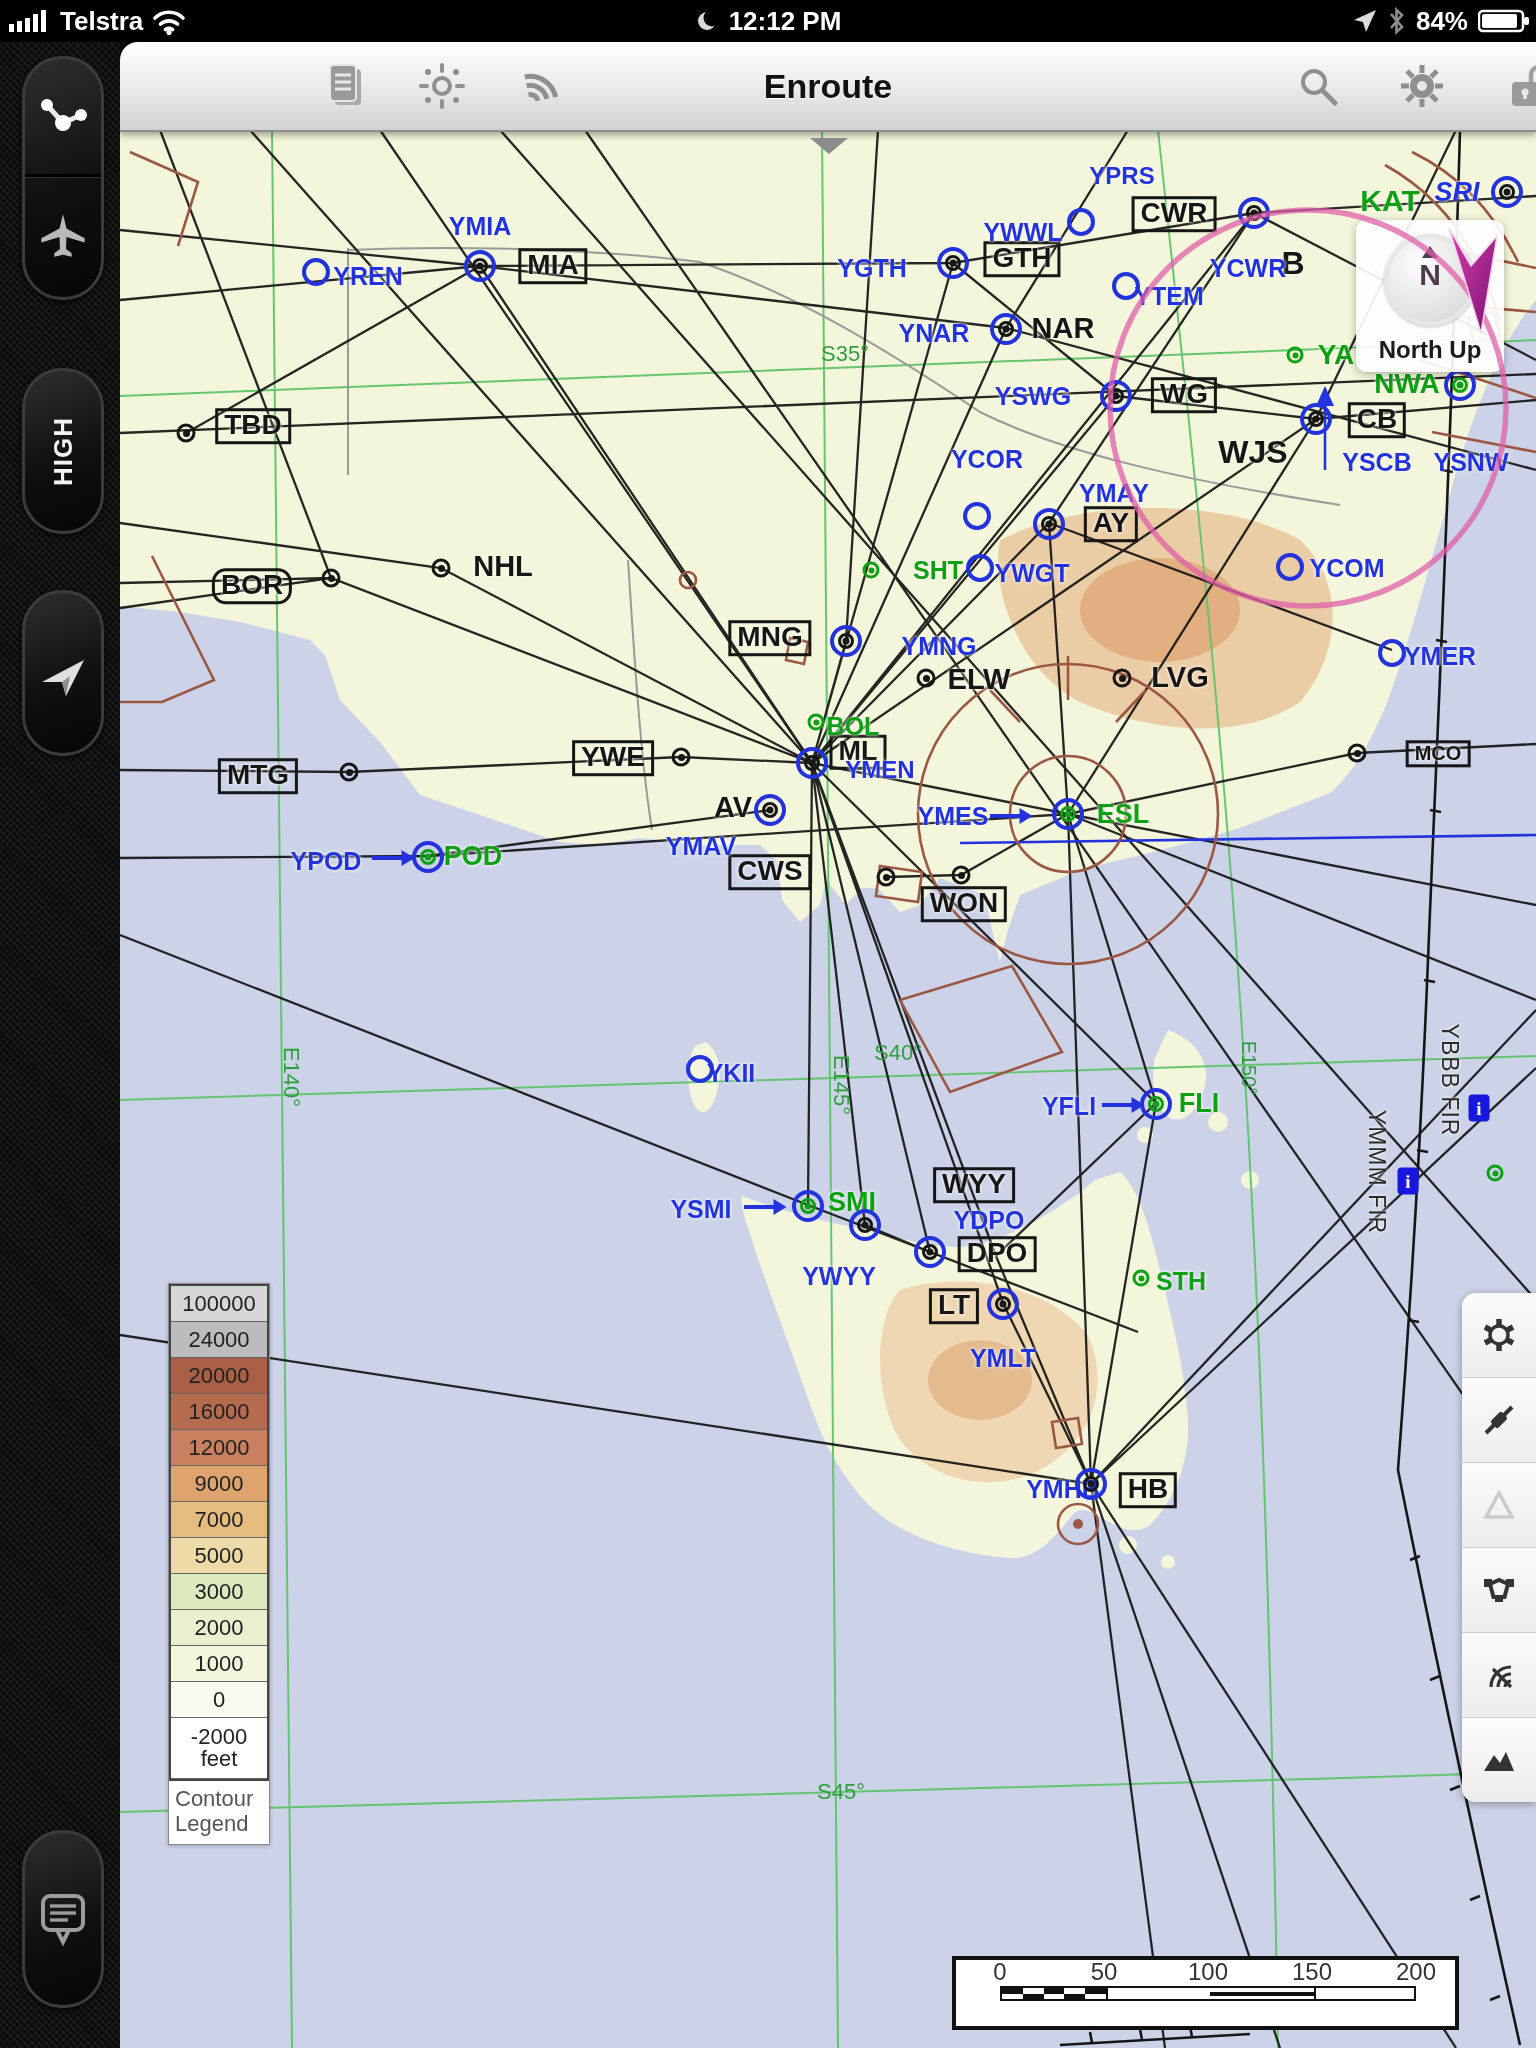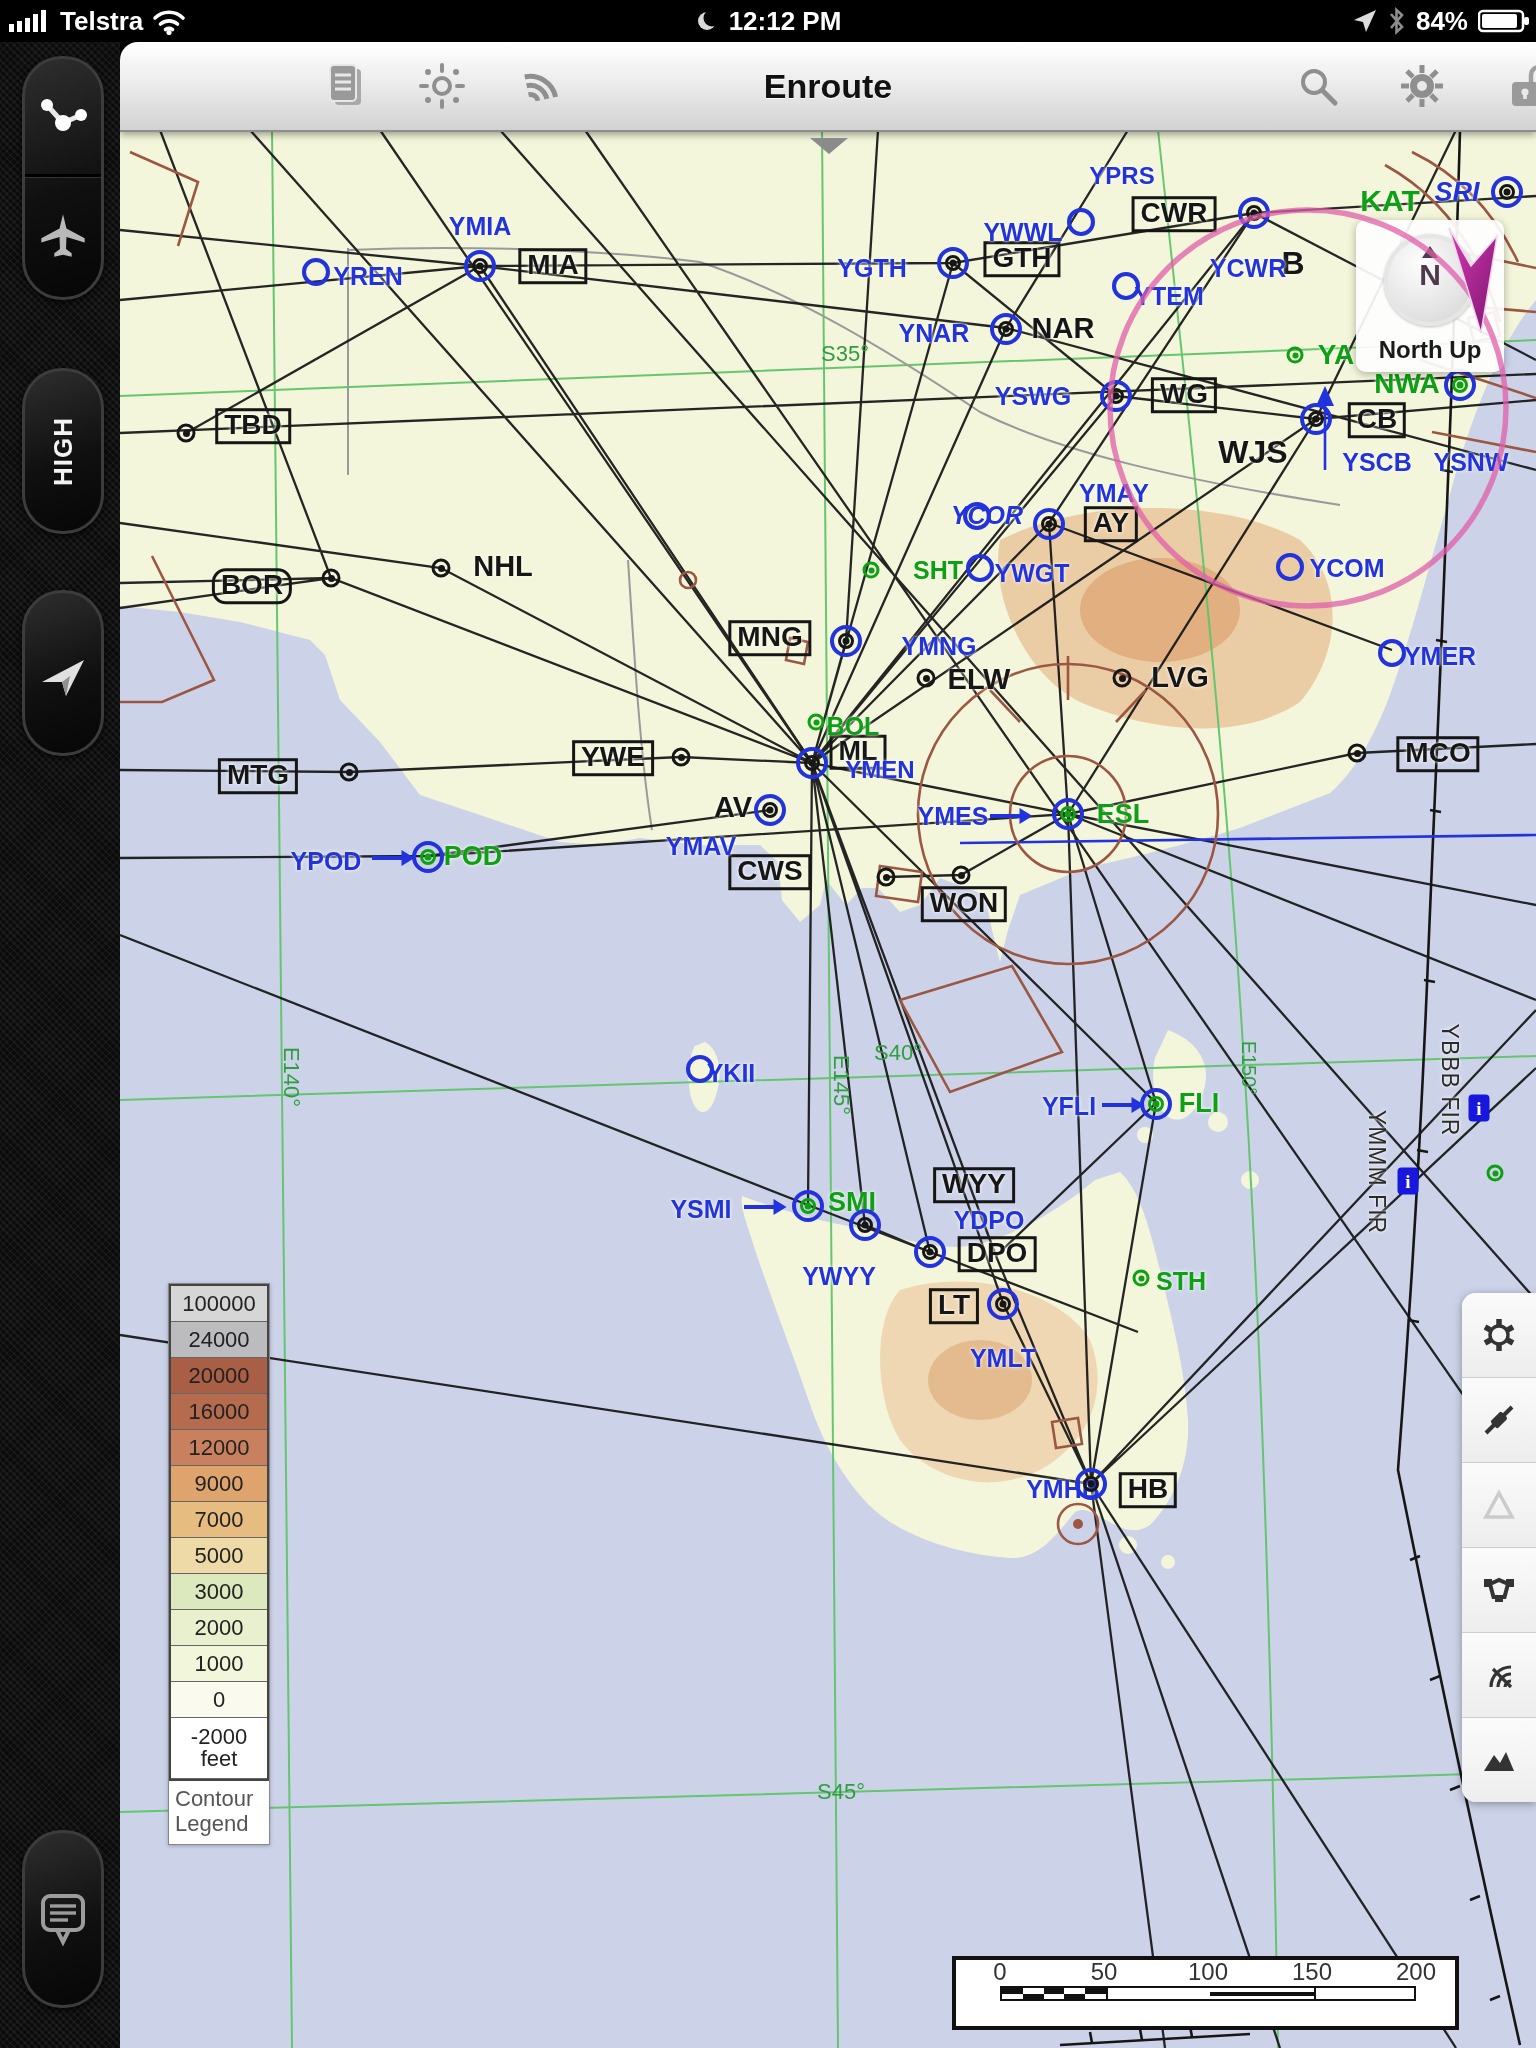--- a/index.html
+++ b/index.html
@@ -289,41 +289,41 @@
             <div class="mlabel black boxed" style="left: 613px; top: 758px; font-size: 28px; transform: translate(-50%, -50%);">YWE</div>
             <div class="mlabel black boxed" style="left: 770px; top: 638px; font-size: 28px; transform: translate(-50%, -50%);">MNG</div>
             <div class="mlabel black boxed" style="left: 858px; top: 752px; font-size: 27px; transform: translate(-50%, -50%);">ML</div>
             <div class="mlabel black boxed" style="left: 770px; top: 872px; font-size: 28px; transform: translate(-50%, -50%);">CWS</div>
             <div class="mlabel black boxed" style="left: 964px; top: 904px; font-size: 28px; transform: translate(-50%, -50%);">WON</div>
             <div class="mlabel black boxed" style="left: 1022px; top: 259px; font-size: 28px; transform: translate(-50%, -50%);">GTH</div>
             <div class="mlabel black boxed" style="left: 1174px; top: 214px; font-size: 28px; transform: translate(-50%, -50%);">CWR</div>
             <div class="mlabel black boxed" style="left: 1184px; top: 395px; font-size: 28px; transform: translate(-50%, -50%);">WG</div>
             <div class="mlabel black boxed" style="left: 1111px; top: 524px; font-size: 28px; transform: translate(-50%, -50%);">AY</div>
             <div class="mlabel black boxed" style="left: 1377px; top: 420px; font-size: 28px; transform: translate(-50%, -50%);">CB</div>
-            <div class="mlabel black boxed" style="left: 1438px; top: 754px; font-size: 28px; transform: translate(-50%, -50%);">MCO</div>
+            <div class="mlabel black boxed" style="left: 1438px; top: 754px; font-size: 20px; transform: translate(-50%, -50%);">MCO</div>
             <div class="mlabel black boxed" style="left: 1148px; top: 1490px; font-size: 28px; transform: translate(-50%, -50%);">HB</div>
             <div class="mlabel black boxed" style="left: 974px; top: 1185px; font-size: 28px; transform: translate(-50%, -50%);">WYY</div>
             <div class="mlabel black boxed" style="left: 997px; top: 1254px; font-size: 28px; transform: translate(-50%, -50%);">DPO</div>
             <div class="mlabel black boxed" style="left: 954px; top: 1306px; font-size: 28px; transform: translate(-50%, -50%);">LT</div>
             <div class="mlabel black" style="left: 503px; top: 567px; font-size: 29px; transform: translate(-50%, -50%);">NHL</div>
             <div class="mlabel black" style="left: 1063px; top: 329px; font-size: 29px; transform: translate(-50%, -50%);">NAR</div>
             <div class="mlabel black" style="left: 979px; top: 680px; font-size: 29px; transform: translate(-50%, -50%);">ELW</div>
             <div class="mlabel black" style="left: 1180px; top: 678px; font-size: 29px; transform: translate(-50%, -50%);">LVG</div>
             <div class="mlabel black" style="left: 1253px; top: 452px; font-size: 32px; transform: translate(-50%, -50%);">WJS</div>
             <div class="mlabel black" style="left: 733px; top: 808px; font-size: 29px; transform: translate(-50%, -50%);">AV</div>
             <div class="mlabel black" style="left: 1293px; top: 263px; font-size: 32px; transform: translate(-50%, -50%);">B</div>
             <div class="mlabel blue" style="left: 480px; top: 227px; transform: translate(-50%, -50%);">YMIA</div>
             <div class="mlabel blue" style="left: 368px; top: 277px; transform: translate(-50%, -50%);">YREN</div>
             <div class="mlabel blue" style="left: 1023px; top: 233px; transform: translate(-50%, -50%);">YWWL</div>
             <div class="mlabel blue" style="left: 872px; top: 269px; transform: translate(-50%, -50%);">YGTH</div>
             <div class="mlabel blue" style="left: 1169px; top: 297px; transform: translate(-50%, -50%);">YTEM</div>
             <div class="mlabel blue" style="left: 1248px; top: 269px; transform: translate(-50%, -50%);">YCWR</div>
             <div class="mlabel blue" style="left: 934px; top: 334px; transform: translate(-50%, -50%);">YNAR</div>
             <div class="mlabel blue" style="left: 1033px; top: 397px; transform: translate(-50%, -50%);">YSWG</div>
-            <div class="mlabel blue" style="left: 987px; top: 516px; transform: translate(-50%, -50%); font-style: italic;">YCOR</div>
+            <div class="mlabel blue" style="left: 987px; top: 460px; transform: translate(-50%, -50%);">YCOR</div>
             <div class="mlabel blue" style="left: 1114px; top: 494px; transform: translate(-50%, -50%);">YMAY</div>
             <div class="mlabel blue" style="left: 1032px; top: 574px; transform: translate(-50%, -50%);">YWGT</div>
             <div class="mlabel blue" style="left: 1347px; top: 569px; transform: translate(-50%, -50%);">YCOM</div>
             <div class="mlabel blue" style="left: 1440px; top: 657px; transform: translate(-50%, -50%);">YMER</div>
             <div class="mlabel blue" style="left: 939px; top: 647px; transform: translate(-50%, -50%);">YMNG</div>
             <div class="mlabel blue" style="left: 880px; top: 770px; font-size: 24px; transform: translate(-50%, -50%);">YMEN</div>
             <div class="mlabel blue" style="left: 701px; top: 847px; transform: translate(-50%, -50%);">YMAV</div>
             <div class="mlabel blue" style="left: 953px; top: 817px; transform: translate(-50%, -50%);">YMES</div>
             <div class="mlabel blue" style="left: 326px; top: 862px; transform: translate(-50%, -50%);">YPOD</div>
             <div class="mlabel blue" style="left: 1377px; top: 463px; transform: translate(-50%, -50%);">YSCB</div>

